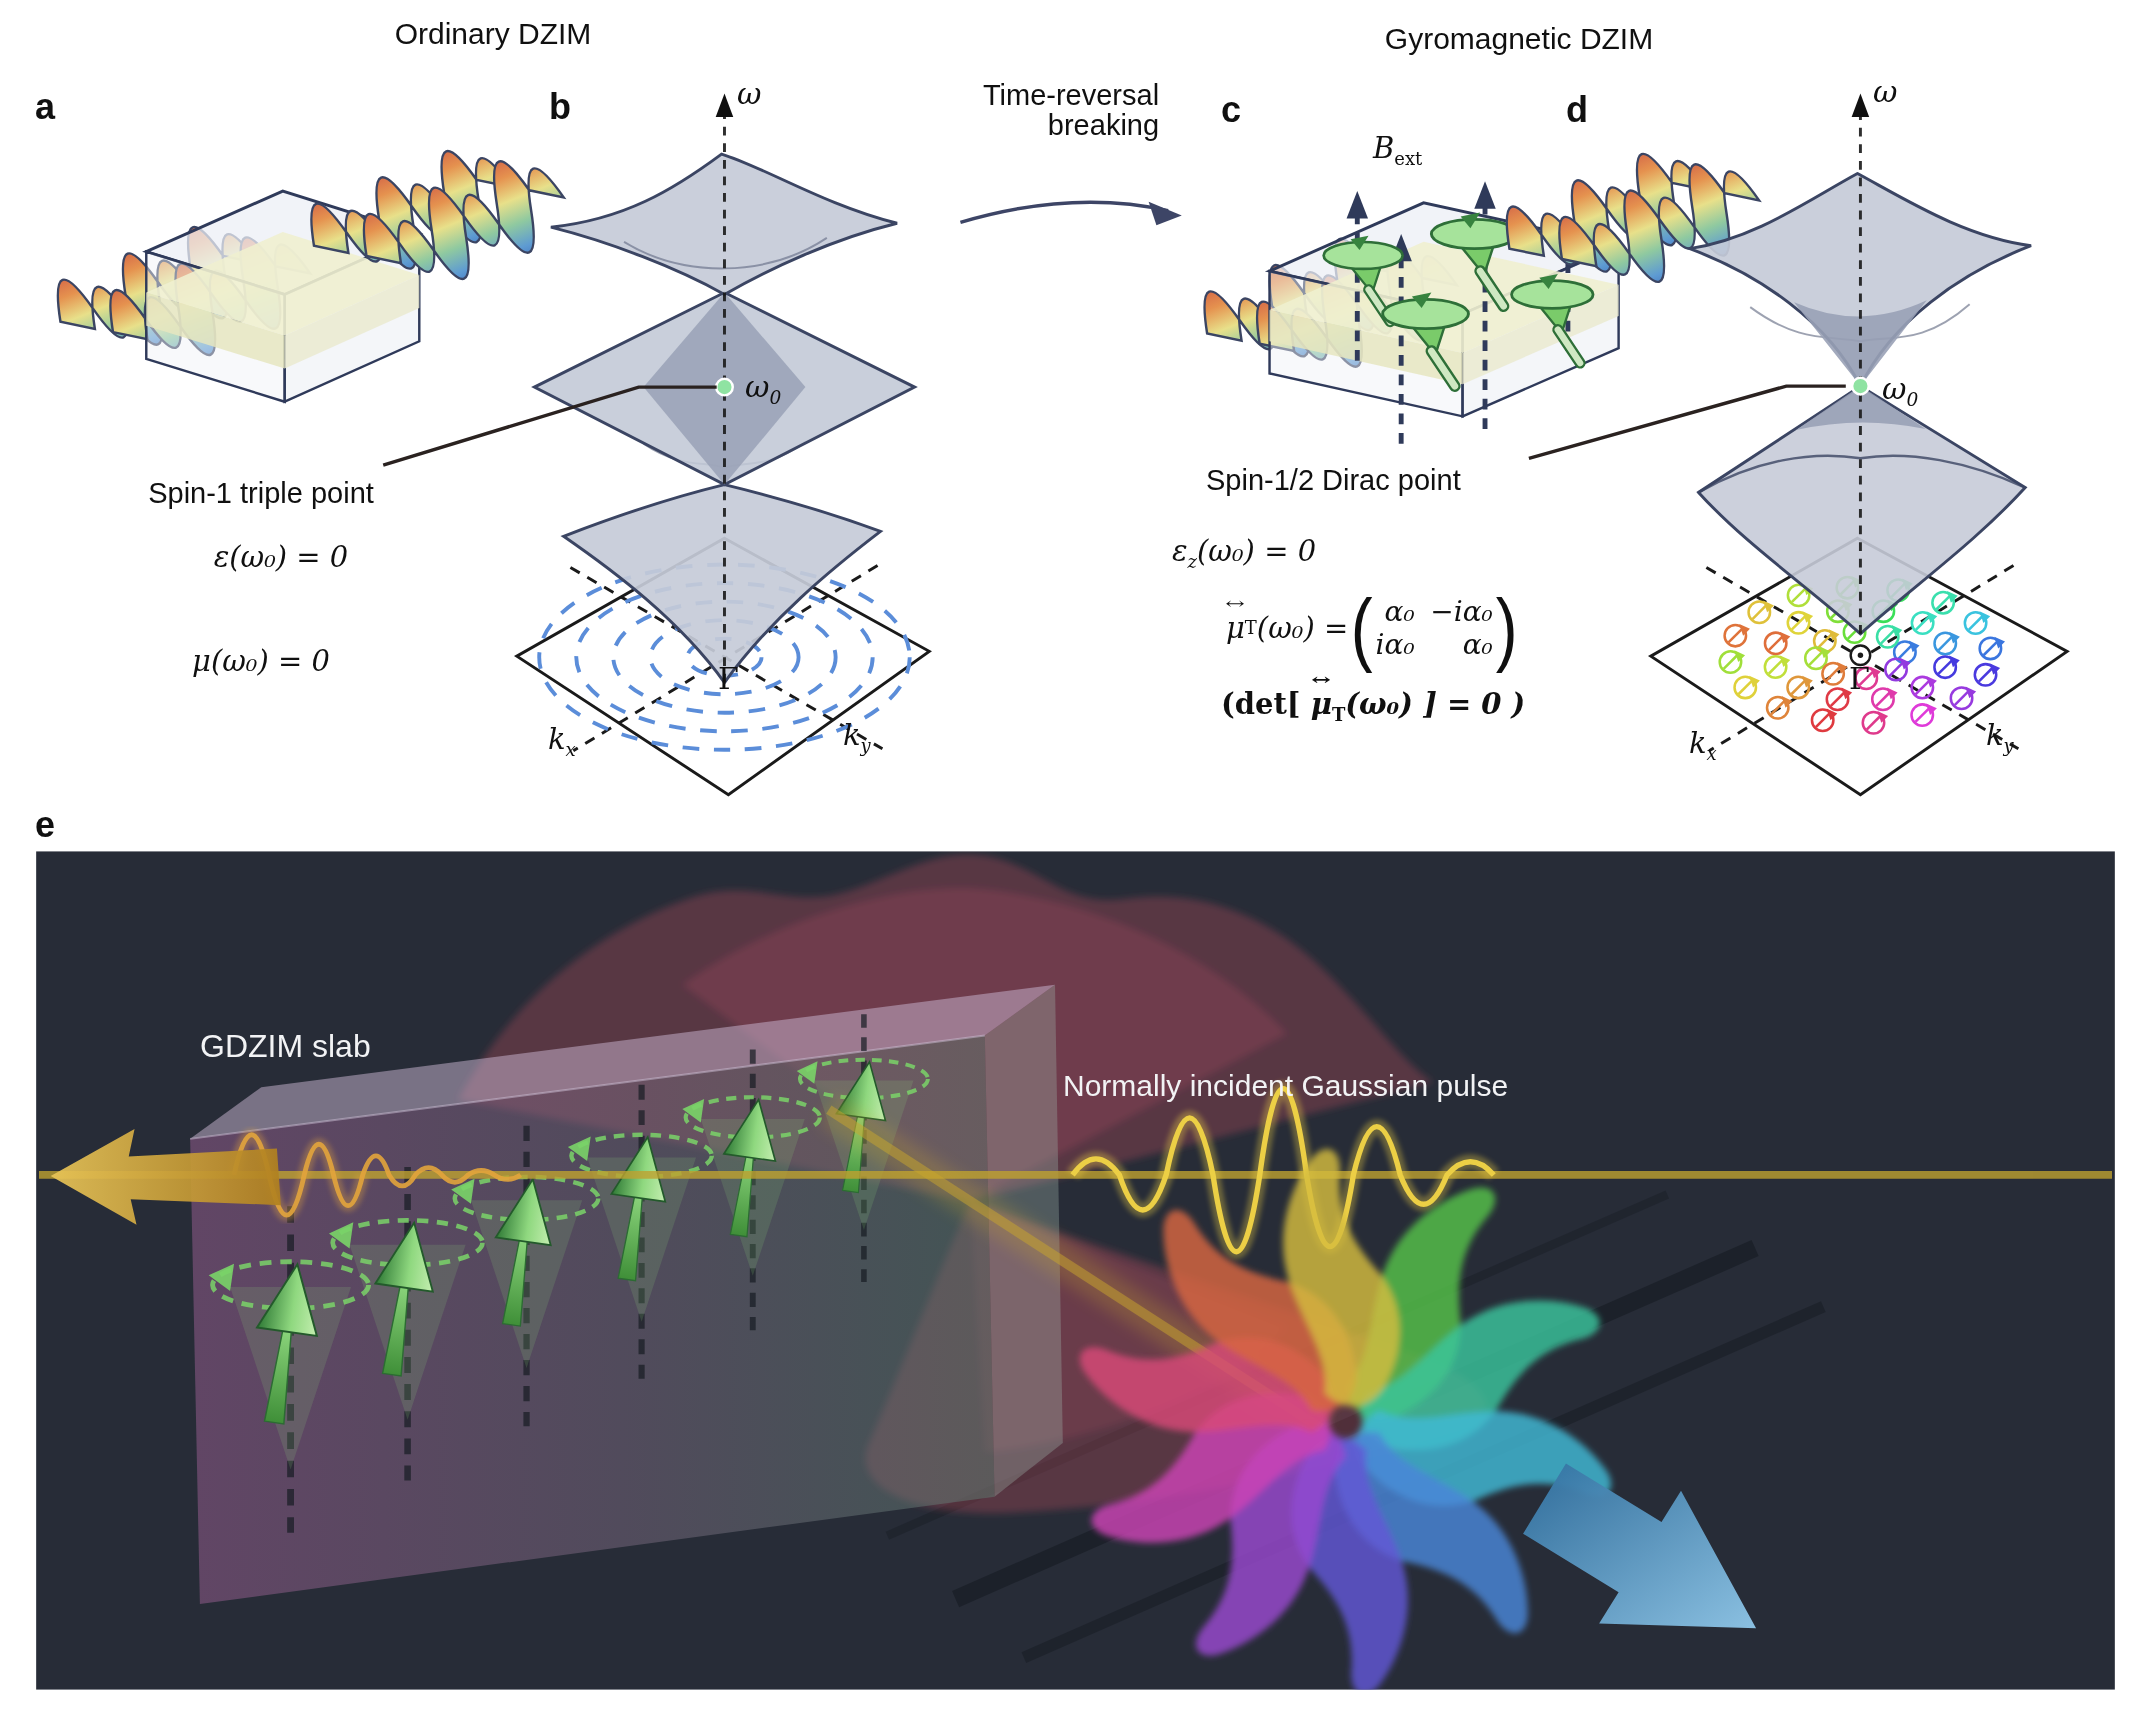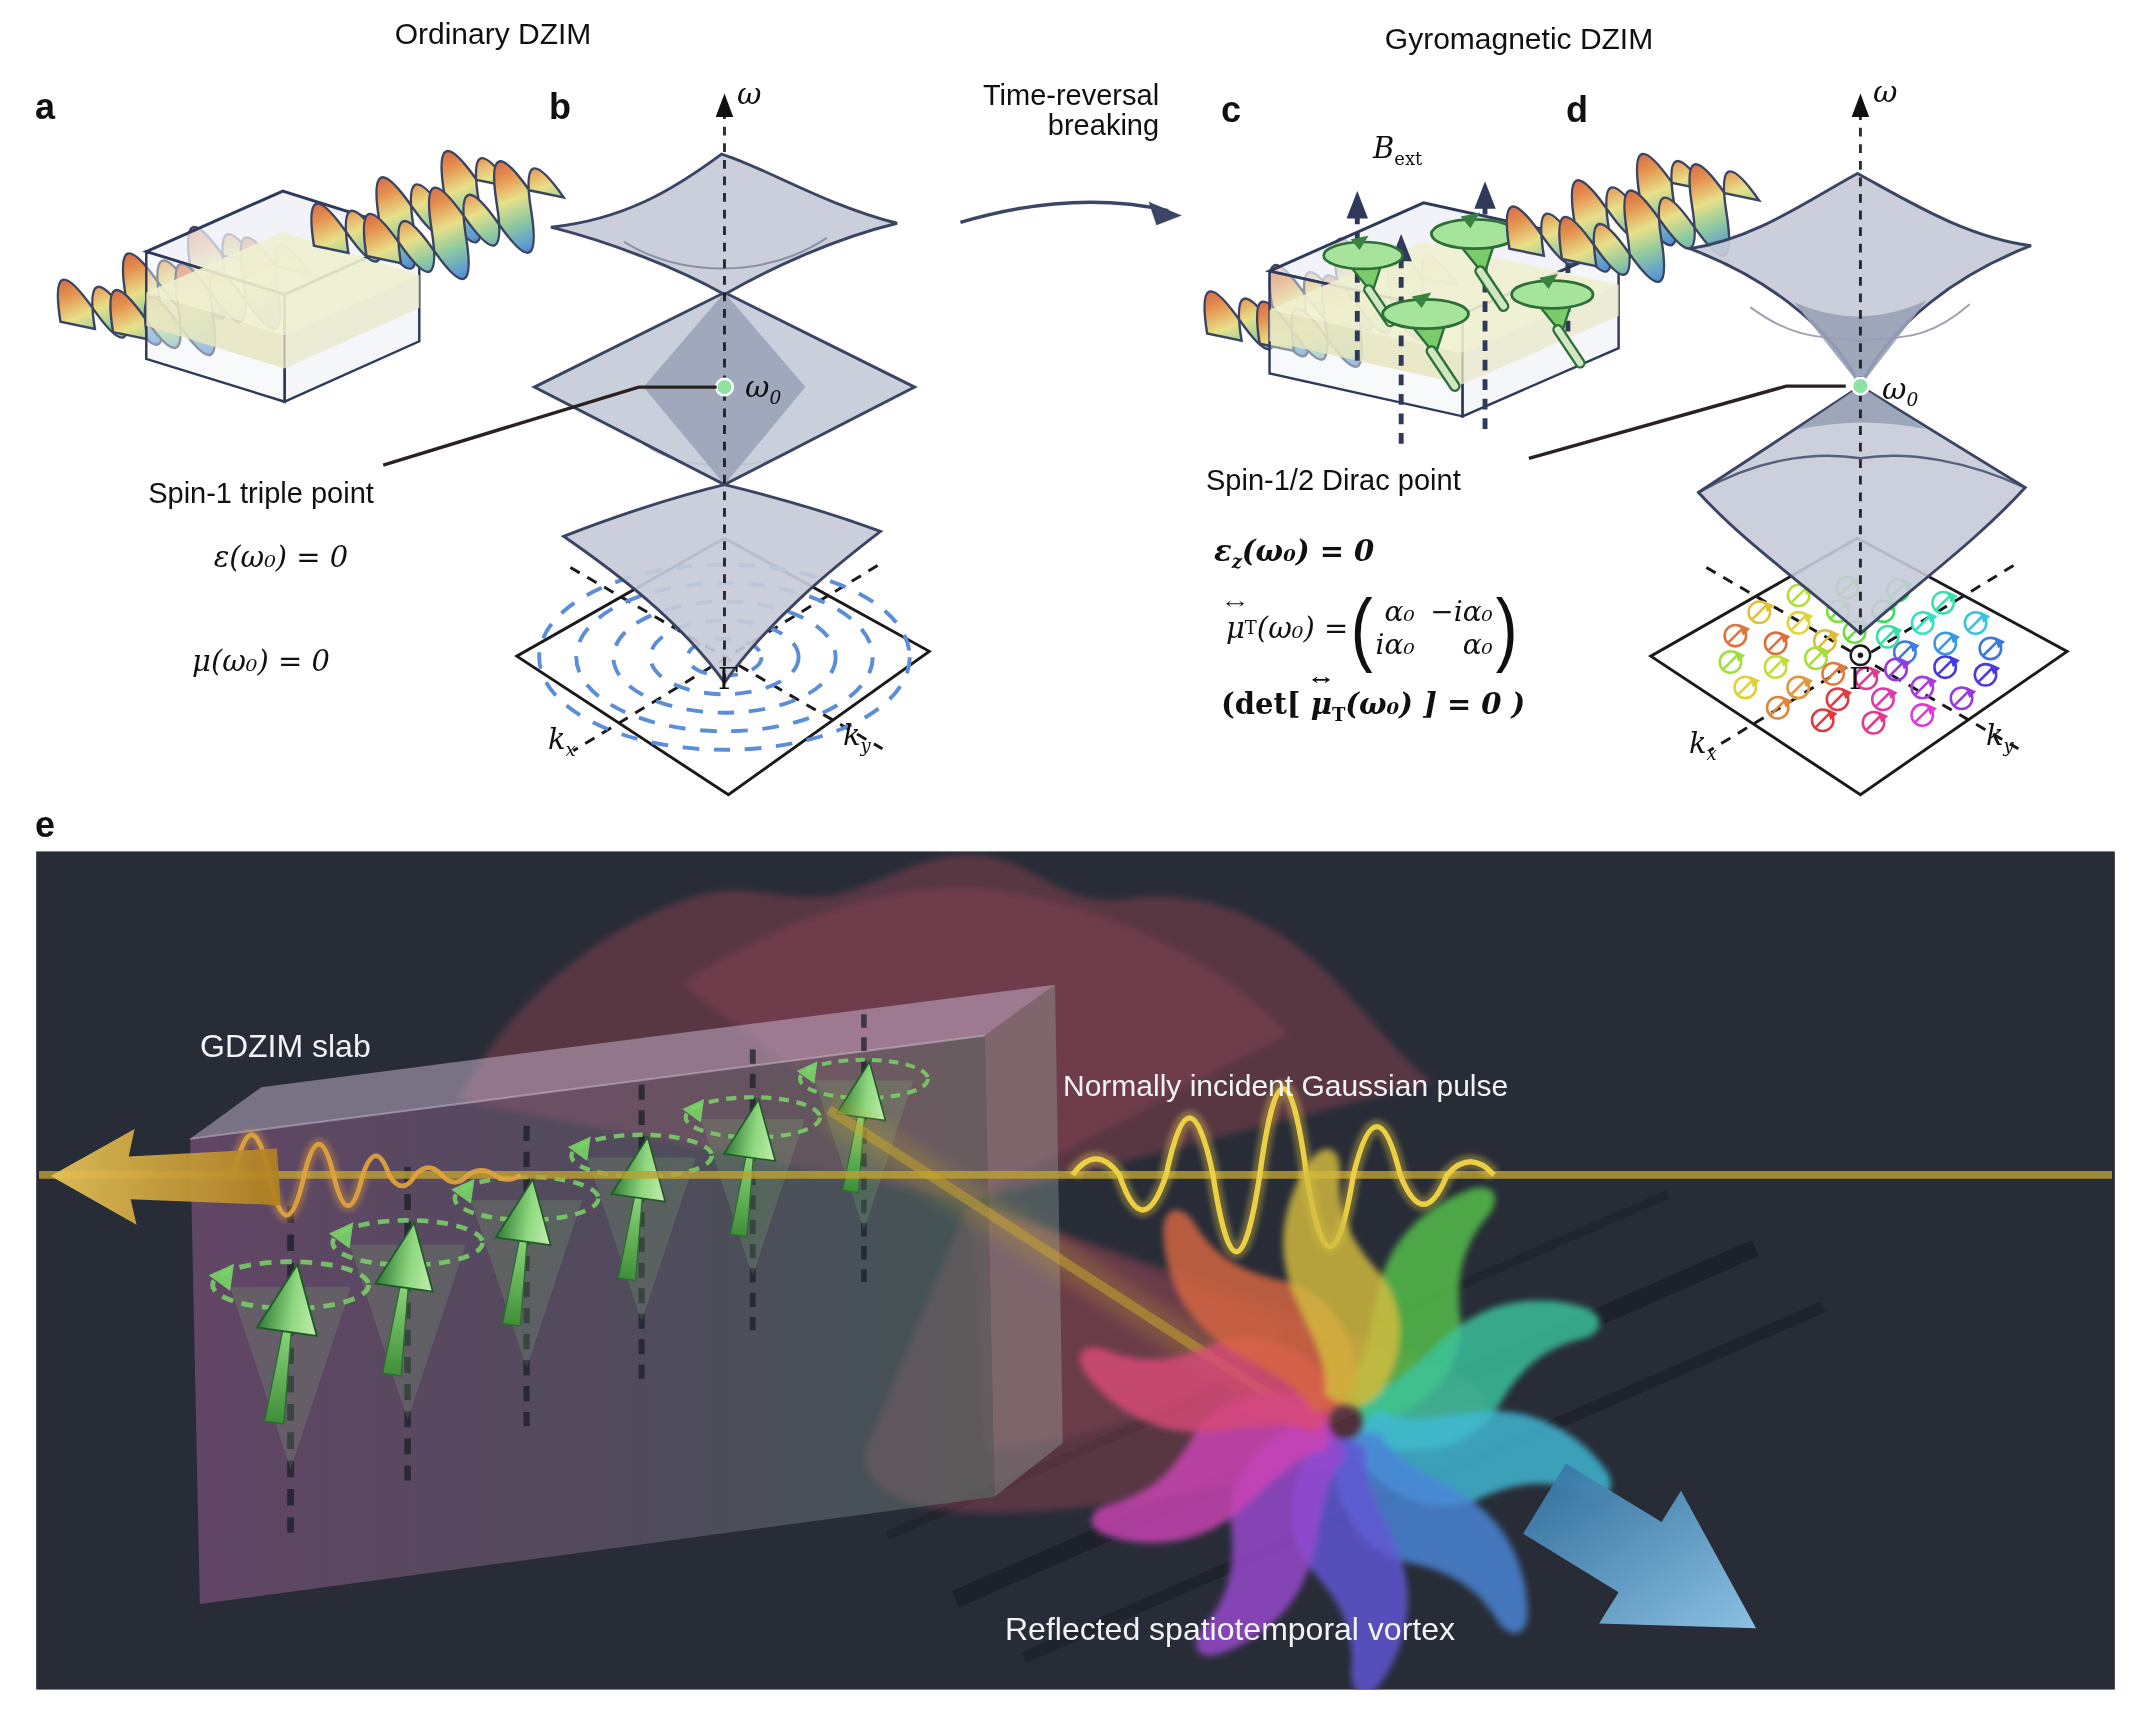--- a/index.html
+++ b/index.html
@@ -484,36 +484,35 @@
 <div class="lbl math t30" style="left:1689px;top:728px;"><span>k</span><sub>x</sub></div>
 <div class="lbl math t30" style="left:1986px;top:720px;"><span>k</span><sub>y</sub></div>
 
 <div class="lbl math t30" style="left:1373px;top:133px;"><span>B</span><sub style="font-style:normal;">ext</sub></div>
 
 <div class="lbl ctr t30" style="left:261px;top:478px;">Spin-1 triple point</div>
 <div class="lbl ctr math t30" style="left:261px;top:542px;margin-left:20px;">ε(ω₀) = 0</div>
 <div class="lbl ctr math t30" style="left:261px;top:607px;margin-top:39px;">μ(ω₀) = 0</div>
 
 <div class="lbl t30" style="left:1206px;top:465px;">Spin-1/2 Dirac point</div>
-<div class="lbl math t30" style="left:1214px;top:536px;font-weight:bold;"><span>ε</span><sub>z</sub><span>(ω₀) = 0</span></div>
+<div class="lbl math t30" style="left:1172px;top:536px;"><span>ε</span><sub>z</sub><span>(ω₀) = 0</span></div>
 <div class="lbl math t30 matline" style="left:1226px;top:593px;">
   <span class="vec"><span class="vecarrow">↔</span><span>μ</span></span>
       <sub style="font-style:normal;">T</sub>
       <span>(ω₀) = </span>
       <span class="paren">(</span>
       <span class="mgrid">
         <span>α₀</span>
         <span>−iα₀</span>
         <span>iα₀</span>
         <span>α₀</span>
       </span>
       <span class="paren">)</span>
 </div>
 <div class="lbl math t30" style="left:1221px;top:689px;font-style:normal;font-weight:bold;">
   <span>(det[ </span><span class="vec" style="font-style:italic;"><span class="vecarrow">↔</span><span>μ</span></span><sub>T</sub><span style="font-style:italic;">(ω₀) ] = 0 )</span>
 </div>
 
 <div class="lbl white t33" style="left:200px;top:1030px;">GDZIM slab</div>
 <div class="lbl white t31" style="left:1063px;top:1070px;">Normally incident Gaussian pulse</div>
-<div class="lbl white t33" style="left:1005px;top:1613px;">Reflected spatiotemporal vortex</div>
 
 </div>
 
 
 </body></html>

